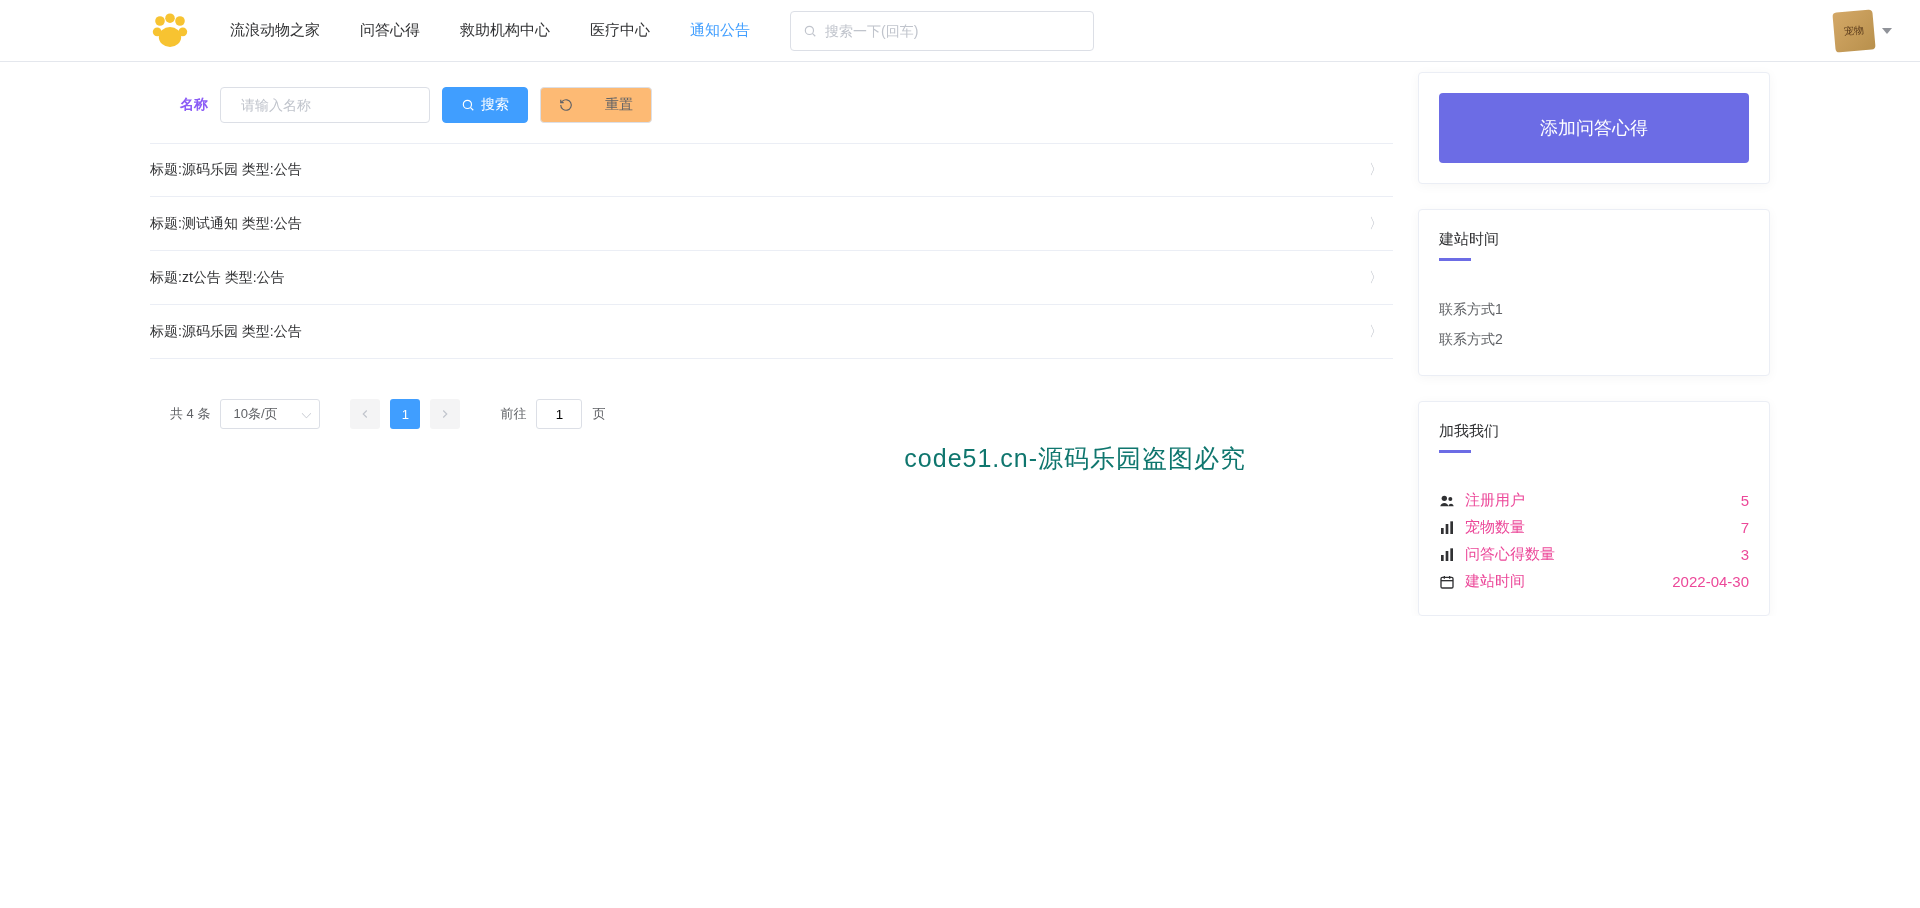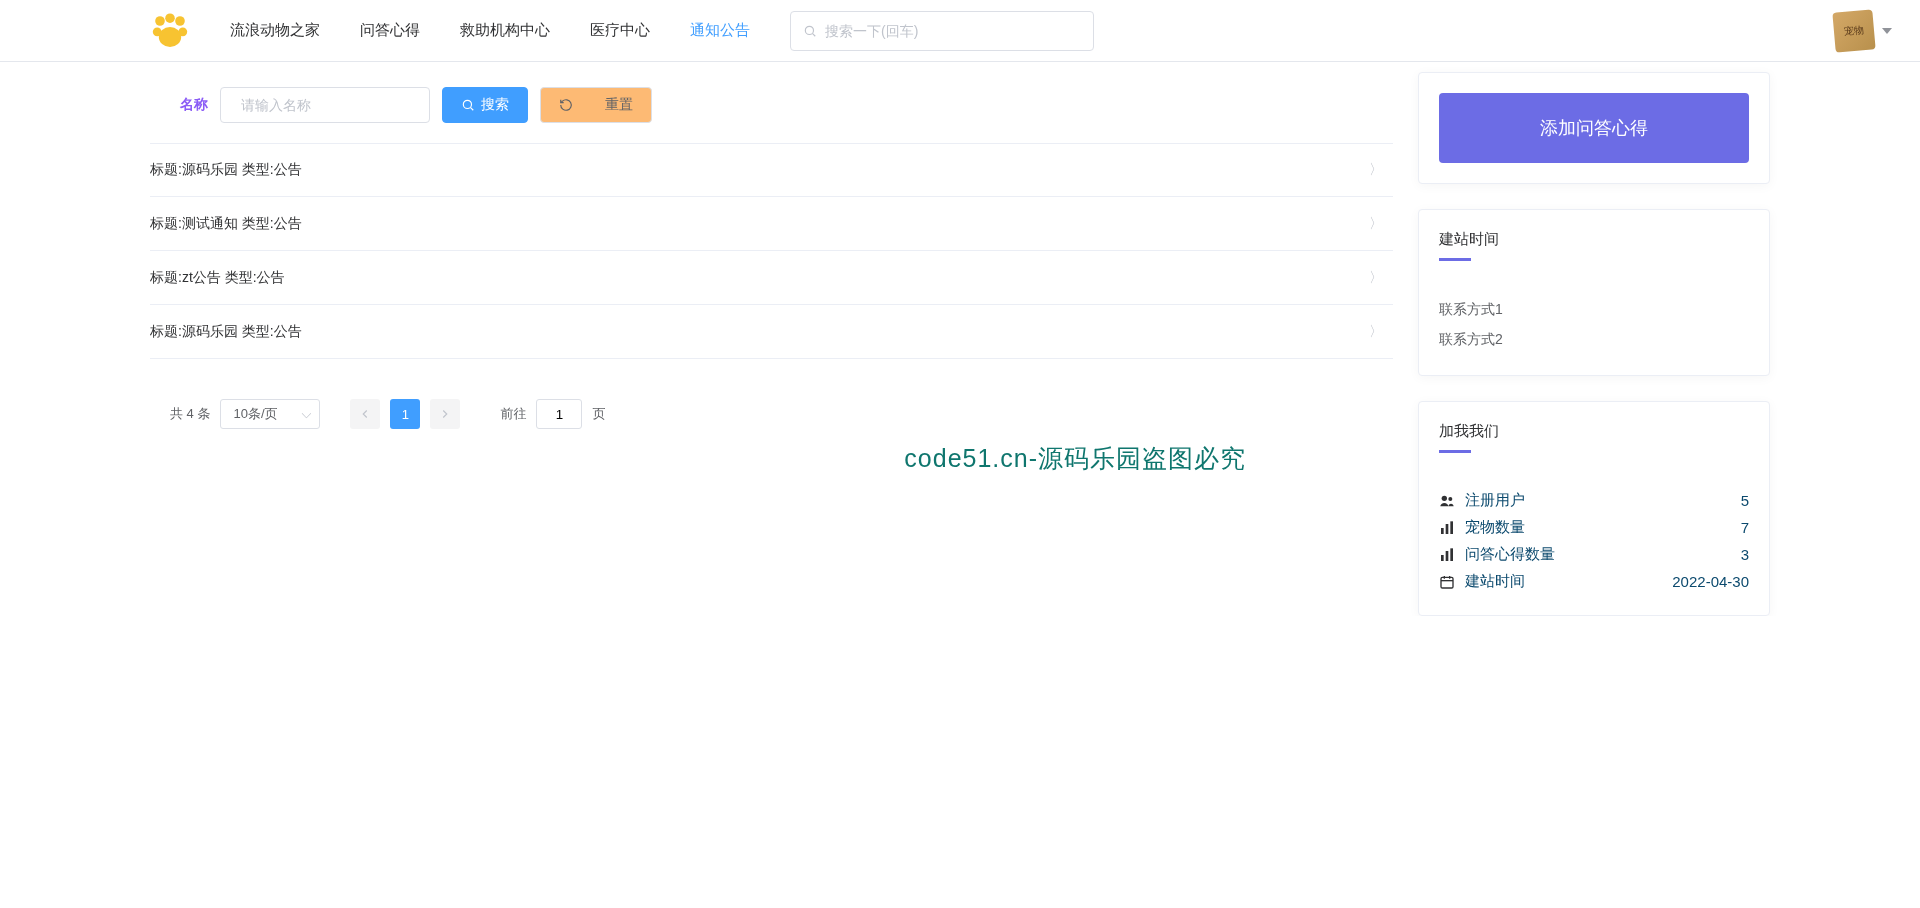--- a/index.html
+++ b/index.html
@@ -37,21 +37,21 @@
 .page-btn.disabled { cursor: not-allowed; }
 .page-input { width: 46px; height: 30px; border: 1px solid #dcdfe6; border-radius: 3px; text-align: center; outline: none; }
 .right-col { width: 352px; display: flex; flex-direction: column; gap: 25px; }
 .card { background: #fff; border: 1px solid #ebeef5; border-radius: 4px; box-shadow: 0 2px 12px 0 rgba(0,0,0,.04); padding: 20px; }
 .add-btn { width: 100%; height: 70px; background: #6c6ce5; color: #fff; border: none; border-radius: 4px; font-size: 18px; cursor: pointer; }
 .section-title { font-size: 15px; color: #303133; padding-bottom: 12px; margin-bottom: 4px; position: relative; }
 .section-title::after { content: ""; position: absolute; left: 0; bottom: 0; width: 32px; height: 3px; background: #6c6ce5; }
 .contact-list { padding-top: 30px; }
 .contact-item { padding: 6px 0; color: #606266; font-size: 14px; }
 .stats-list { padding-top: 30px; }
-.stats-row { display: flex; align-items: center; justify-content: space-between; padding: 4px 0; font-size: 15px; color: #0c4a6e; }
+.stats-row { display: flex; align-items: center; justify-content: space-between; padding: 4px 0; font-size: 15px; color: #ec4899; }
 .stats-row .label { display: flex; align-items: center; gap: 10px; }
 .stats-row .ic { width: 16px; height: 16px; display: inline-flex; align-items: center; justify-content: center; }
 .watermark { position: absolute; left: 56%; top: 380px; transform: translateX(-50%); color: #0f766e; font-size: 25px; font-family: "SimHei", sans-serif; letter-spacing: 1px; white-space: nowrap; pointer-events: none; }
 .icon-svg { width: 14px; height: 14px; }
 </style>
 </head>
 <body>
 
 <div class="header">
   <div class="logo">

